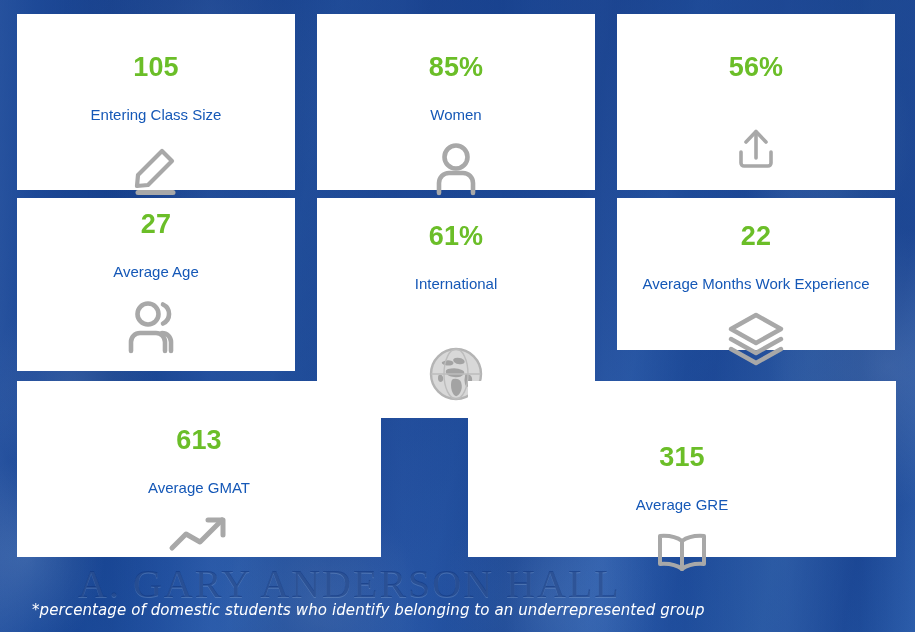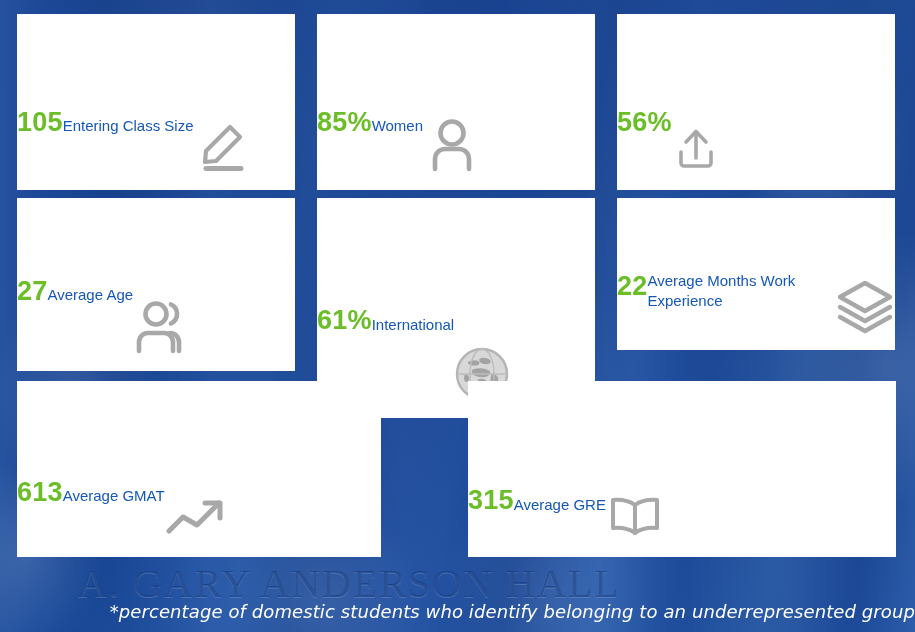--- a/index.html
+++ b/index.html
@@ -82,22 +82,24 @@
     text-shadow: 0 1px 0 rgba(150,180,220,0.30);
     white-space: nowrap;
     user-select: none;
   }
 
   
   .card {
     position: absolute;
     background: #ffffff;
     display: flex;
+    flex-direction: column;
     align-items: center;
     justify-content: flex-start;
+    gap: 16px;
   }
 
   .card-stat {
     color: #6bbe28;
     font-size: 27px;
     font-weight: bold;
     line-height: 1;
     letter-spacing: 0.2px;
   }
 
@@ -133,23 +135,23 @@
   #card-0 .card-icon, #card-1 .card-icon, #card-2 .card-icon { margin-bottom: 17px; }
   #card-3 .card-icon, #card-4 .card-icon, #card-5 .card-icon { margin-bottom: 16px; }
   #card-6 .card-icon, #card-7 .card-icon { margin-bottom: 20px; }
 
   
   #footnote {
     position: absolute;
     left: 0;
     right: 0;
     top: 601px;
-    text-align: right;
+    text-align: left;
     color: #ffffff;
-    font-size: 18px;
+    font-size: 15px;
     font-style: italic;
     font-family: "DejaVu Sans", sans-serif;
     letter-spacing: 0.1px;
     padding-left: 32px;
   }
 </style>
 </head>
 <body>
 
 <div id="bg-root">

